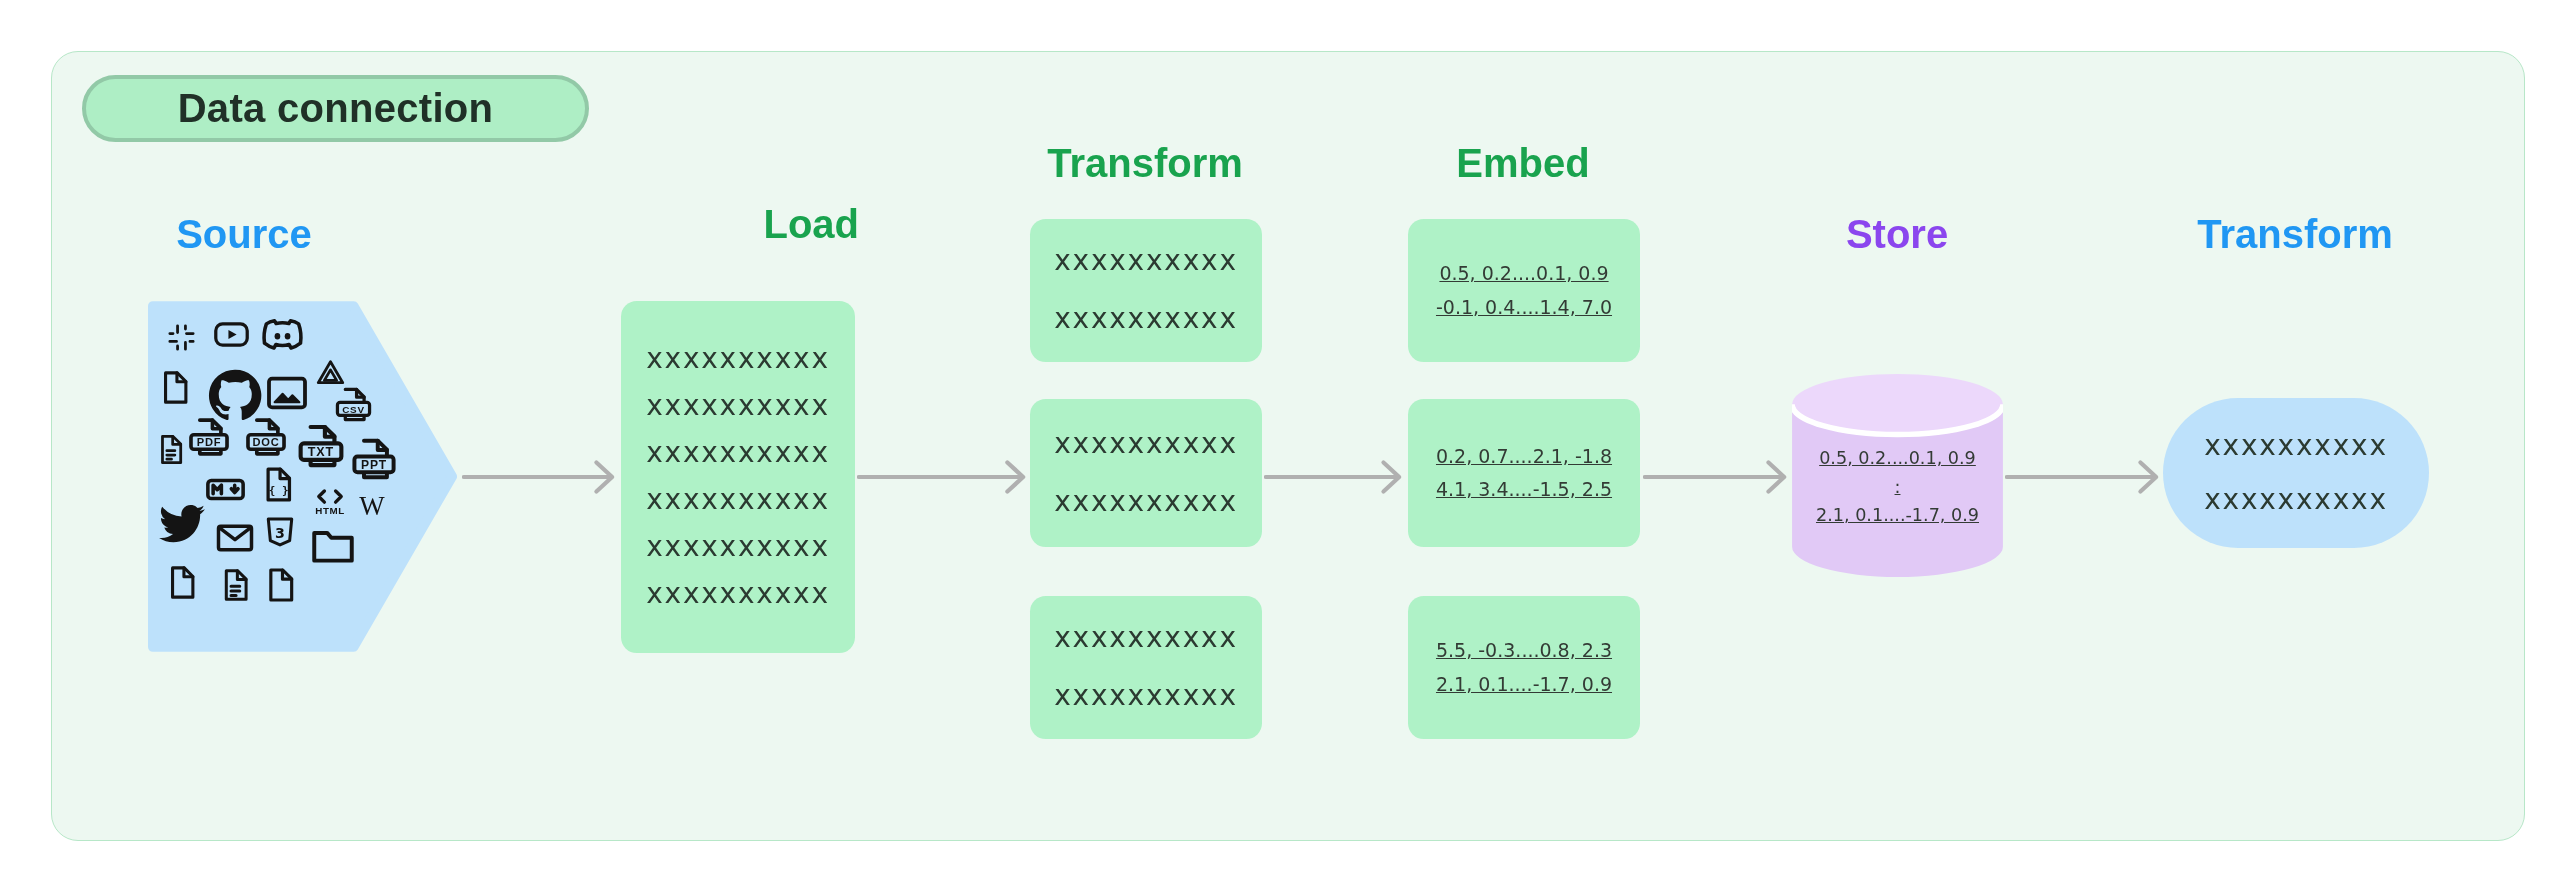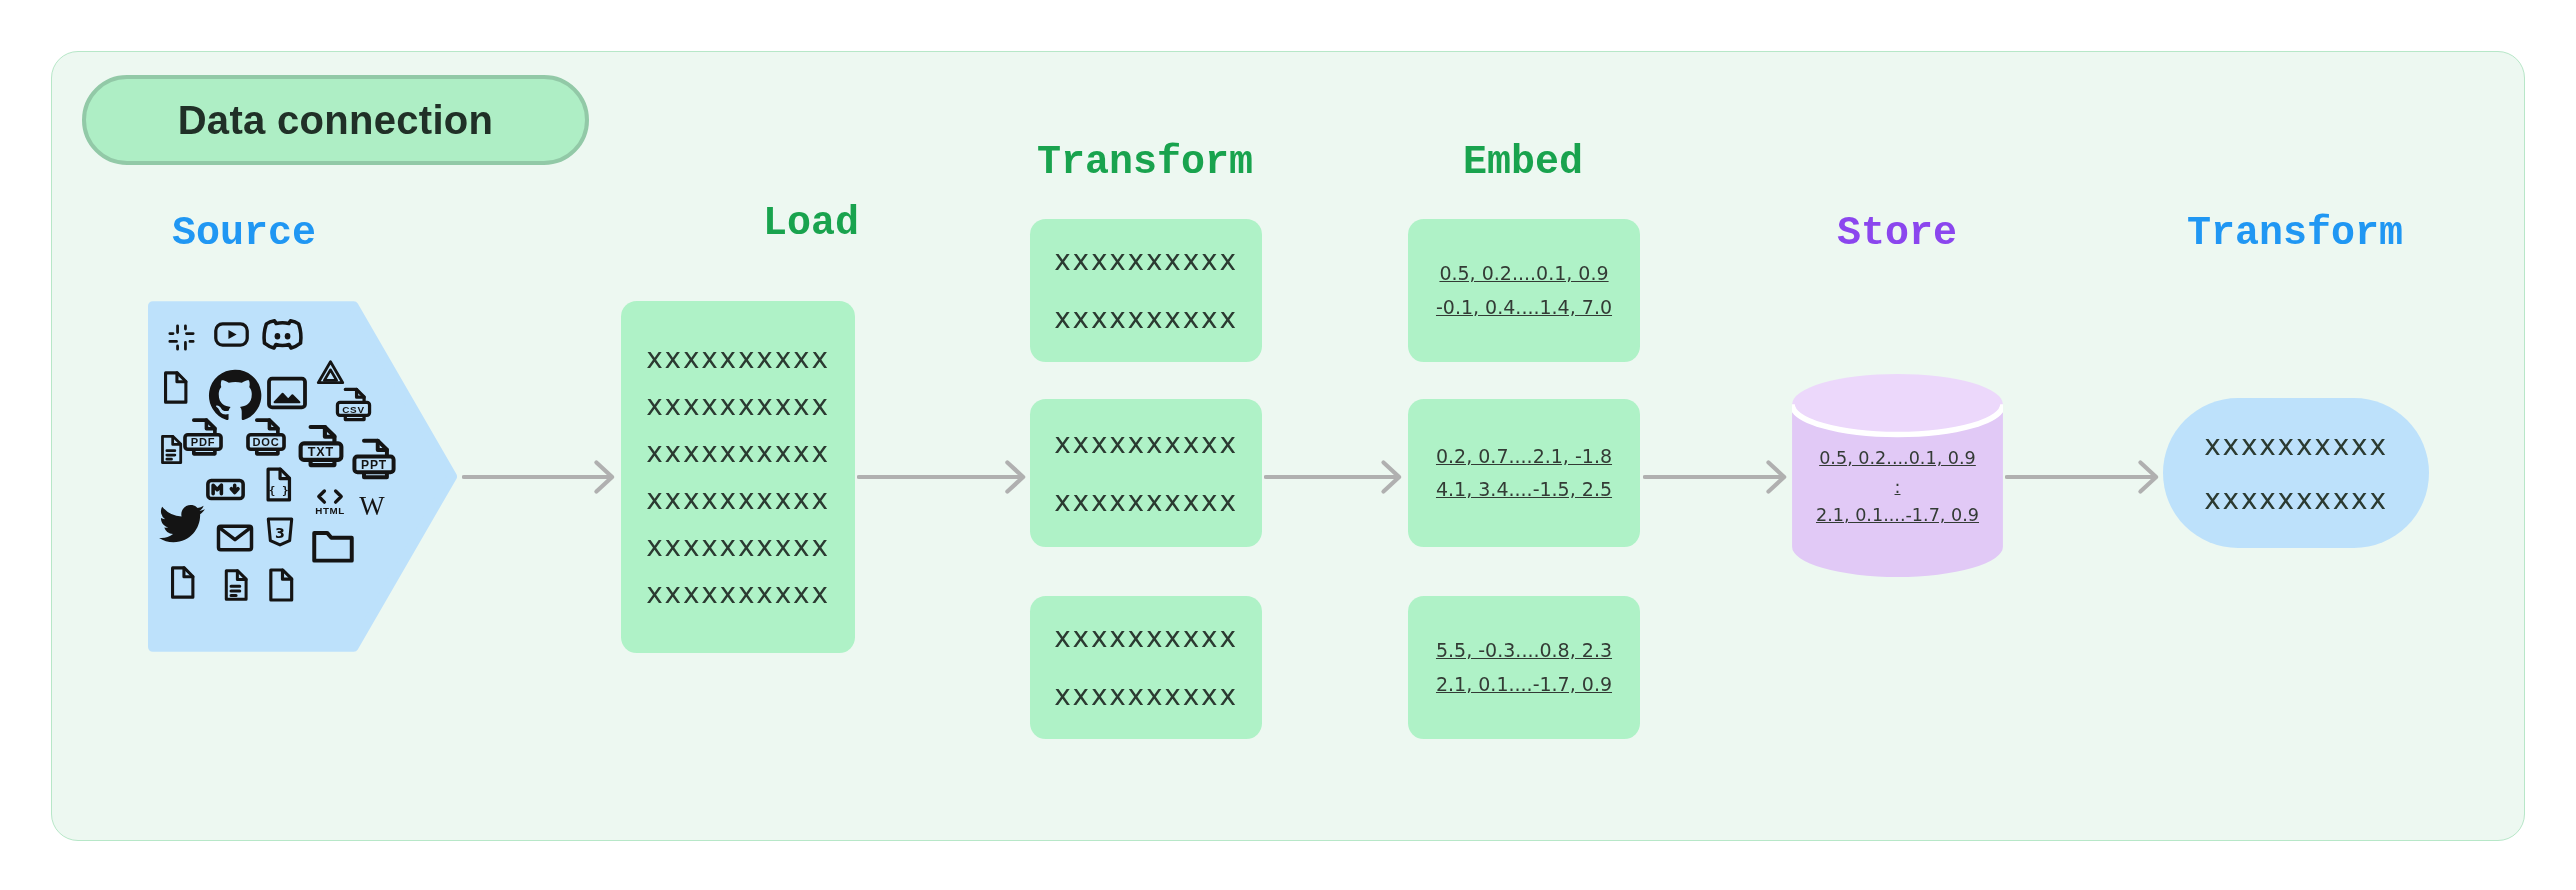--- a/index.html
+++ b/index.html
@@ -28,33 +28,33 @@
   }
   .panel{
     position:absolute;
     left:51px;top:51px;width:2474px;height:790px;
     background:var(--panel-bg);
     border:1.2px solid var(--panel-border);
     border-radius:27px;
   }
   .badge{
     position:absolute;
-    left:82px;top:75px;width:507px;height:90px;
+    left:82px;top:75px;width:507px;height:67px;
     background:var(--badge-fill);
     border:4.2px solid var(--badge-border);
     border-radius:46px;
     display:flex;align-items:center;justify-content:center;
   }
   .badge span{
     font-size:40px;font-weight:700;color:#20being;
     color:#203027;letter-spacing:0.3px;
   }
   .title{
     position:absolute;width:242px;text-align:center;
-    font-size:40px;font-weight:700;line-height:1.15;font-family:Liberation Mono, monospace;
+    font-size:40px;font-weight:700;line-height:1.15;
   }
   .t-source  {left:123px;top:211px;color:var(--heading-blue);}
   .t-load    {left:617px;top:201px;color:var(--heading-green);text-align:right;}
   .t-transform{left:1024px;top:140px;color:var(--heading-green);}
   .t-embed   {left:1402px;top:140px;color:var(--heading-green);}
   .t-store   {left:1776px;top:211px;color:var(--heading-purple);}
   .t-retrieve{left:2174px;top:211px;color:var(--heading-blue);}
 
   .abs{position:absolute;}
 
@@ -152,21 +152,21 @@
           <path d="M13.8 3.2v4.5h4.4"></path>
           <path d="M7.2 18.6v2.2h11v-2.2"></path>
           <rect x="2.6" y="10.8" width="18.8" height="7.6" rx="1.5" fill="#bde1fb"></rect>
           <text x="12" y="16.7" text-anchor="middle" font-size="5.8" font-weight="bold" letter-spacing="0.4" font-family="'Liberation Sans',sans-serif" fill="#141414" stroke="none">CSV</text>
         </svg></span>
       <span class="icon" style="left: 153px; top: 432px;"><svg viewBox="0 0 24 24" width="35" height="35" fill="none" stroke="#141414" stroke-width="1.9" stroke-linecap="round" stroke-linejoin="round">
           <path d="M6.5 3h7.2L19 8.3V21H6.5z"></path>
           <path d="M13.5 3v5.5H19"></path>
           <path d="M9.5 12.8h5.5M9.5 15.8h5.5M9.5 18.6h3.2"></path>
         </svg></span>
-      <span class="icon" style="left: 180px; top: 414px;"><svg viewBox="0 0 24 24" width="46" height="46" fill="none" stroke="#141414" stroke-width="1.9" stroke-linecap="round" stroke-linejoin="round">
+      <span class="icon" style="left: 186px; top: 414px;"><svg viewBox="0 0 24 24" width="46" height="46" fill="none" stroke="#141414" stroke-width="1.9" stroke-linecap="round" stroke-linejoin="round">
           <path d="M7.2 3.2h6.6l4.4 4.3v3.3"></path>
           <path d="M13.8 3.2v4.5h4.4"></path>
           <path d="M7.2 18.6v2.2h11v-2.2"></path>
           <rect x="2.6" y="10.8" width="18.8" height="7.6" rx="1.5" fill="#bde1fb"></rect>
           <text x="12" y="16.7" text-anchor="middle" font-size="5.8" font-weight="bold" letter-spacing="0.4" font-family="'Liberation Sans',sans-serif" fill="#141414" stroke="none">PDF</text>
         </svg></span>
       <span class="icon" style="left: 243px; top: 414px;"><svg viewBox="0 0 24 24" width="46" height="46" fill="none" stroke="#141414" stroke-width="1.9" stroke-linecap="round" stroke-linejoin="round">
           <path d="M7.2 3.2h6.6l4.4 4.3v3.3"></path>
           <path d="M13.8 3.2v4.5h4.4"></path>
           <path d="M7.2 18.6v2.2h11v-2.2"></path>

